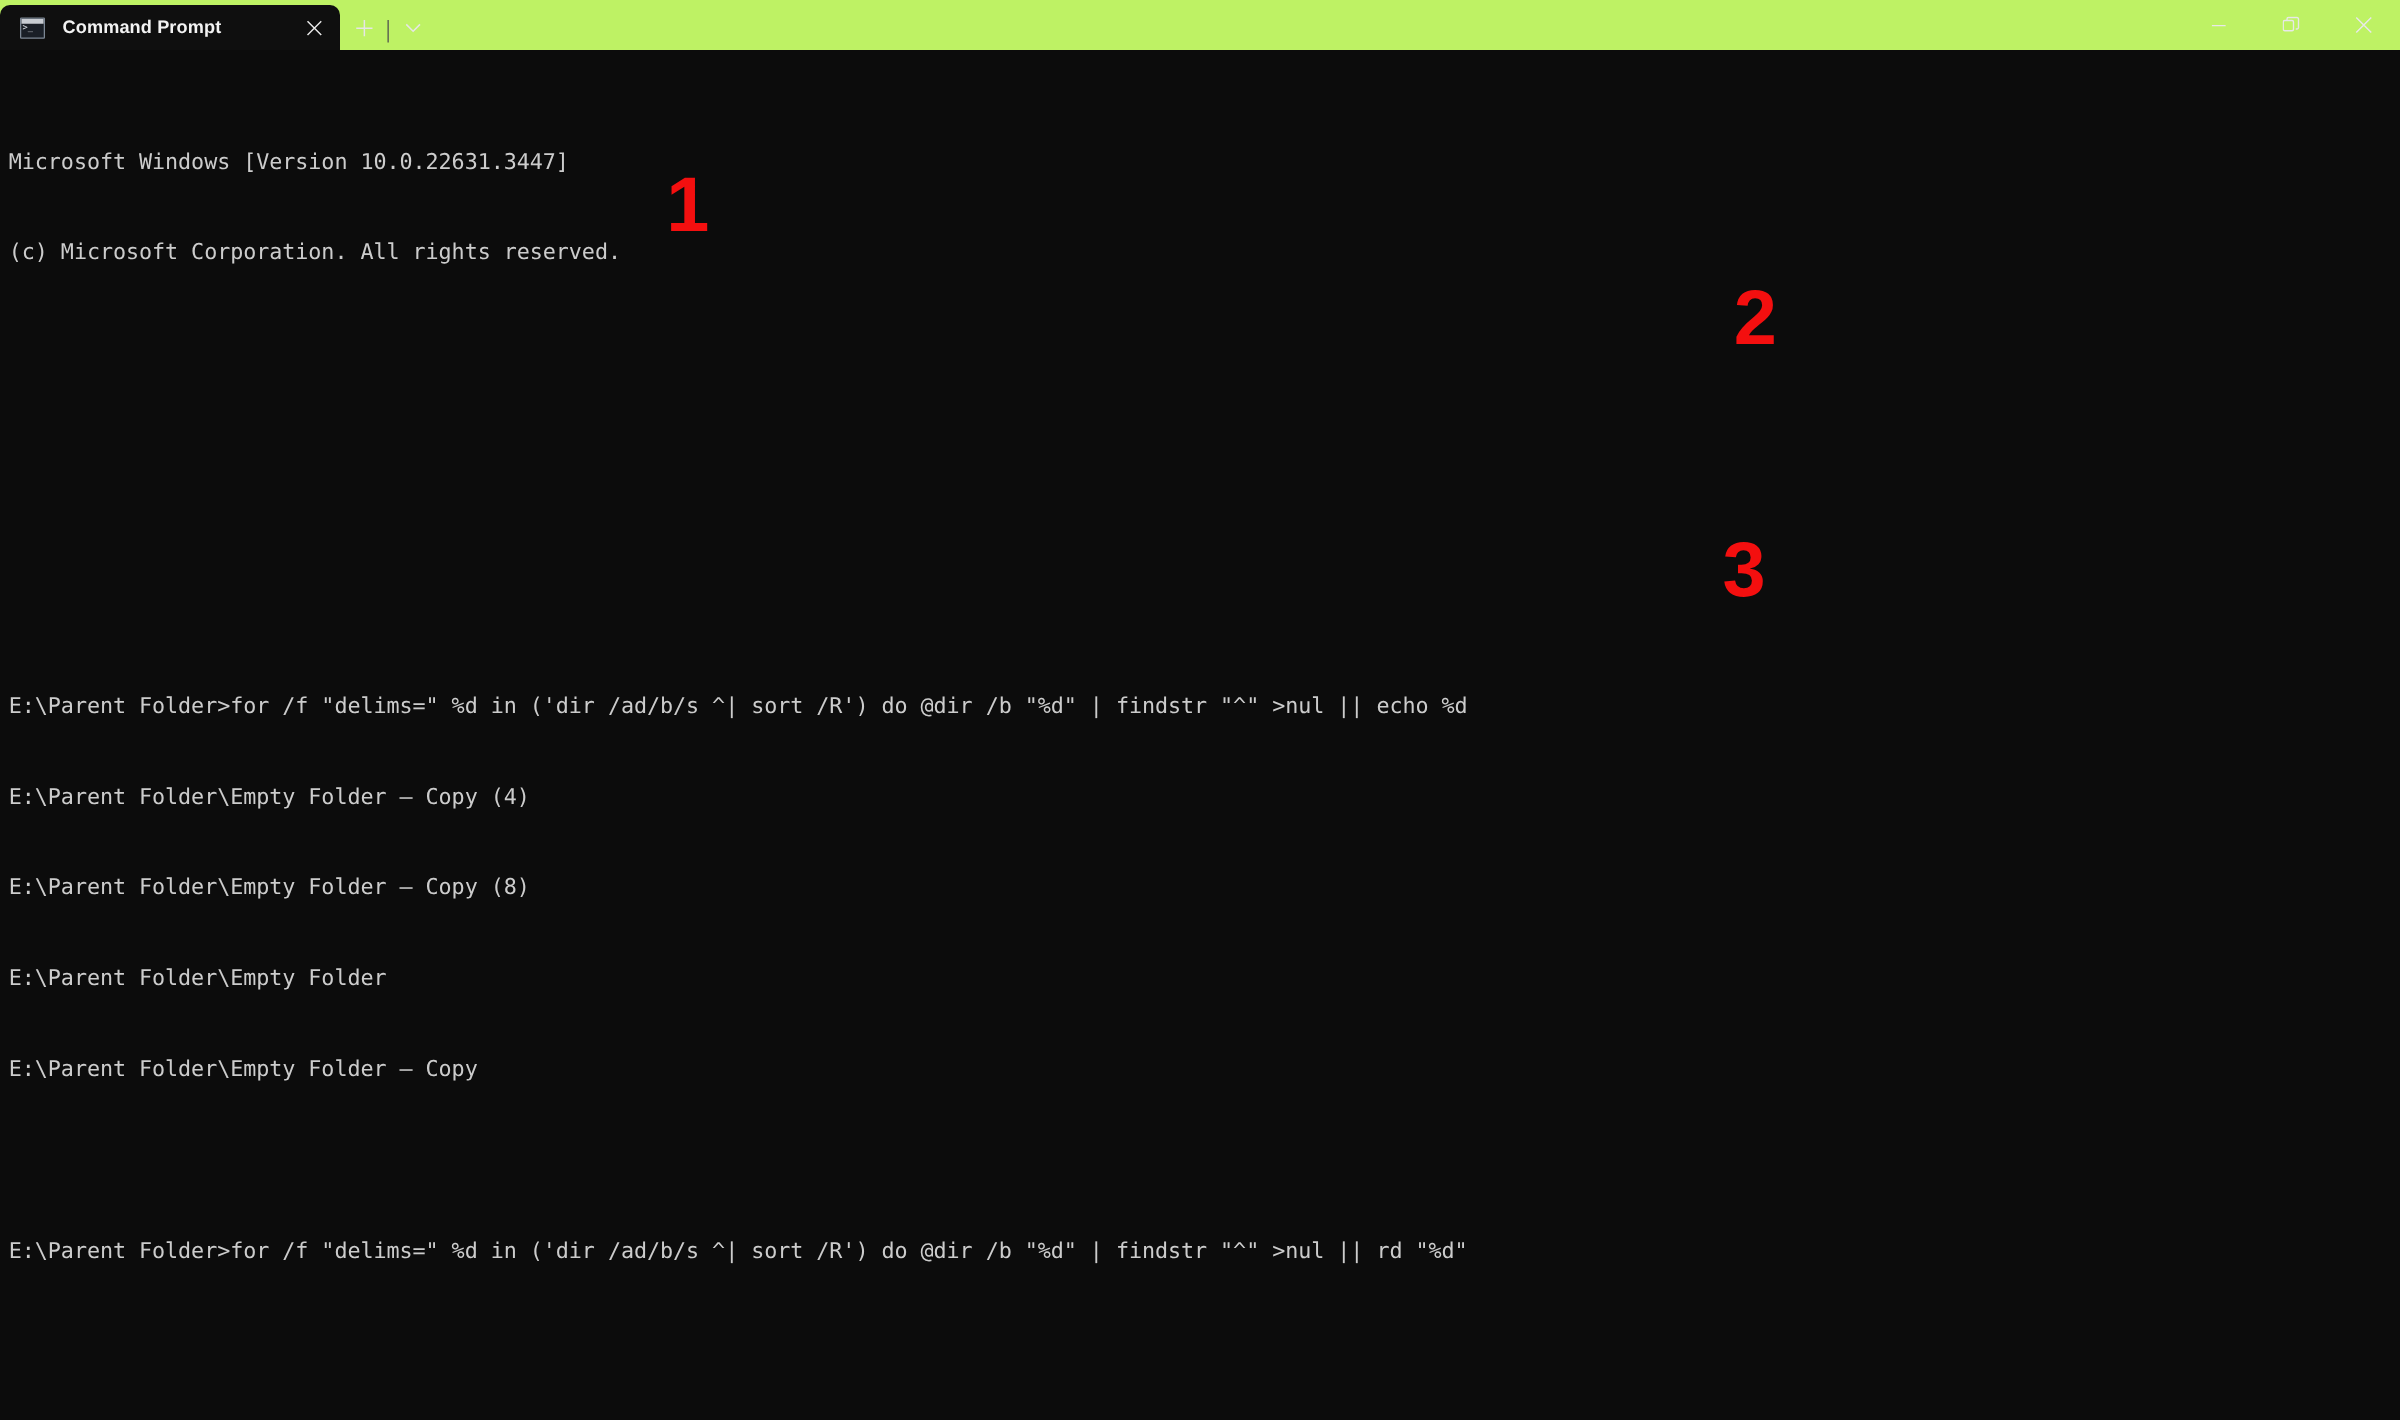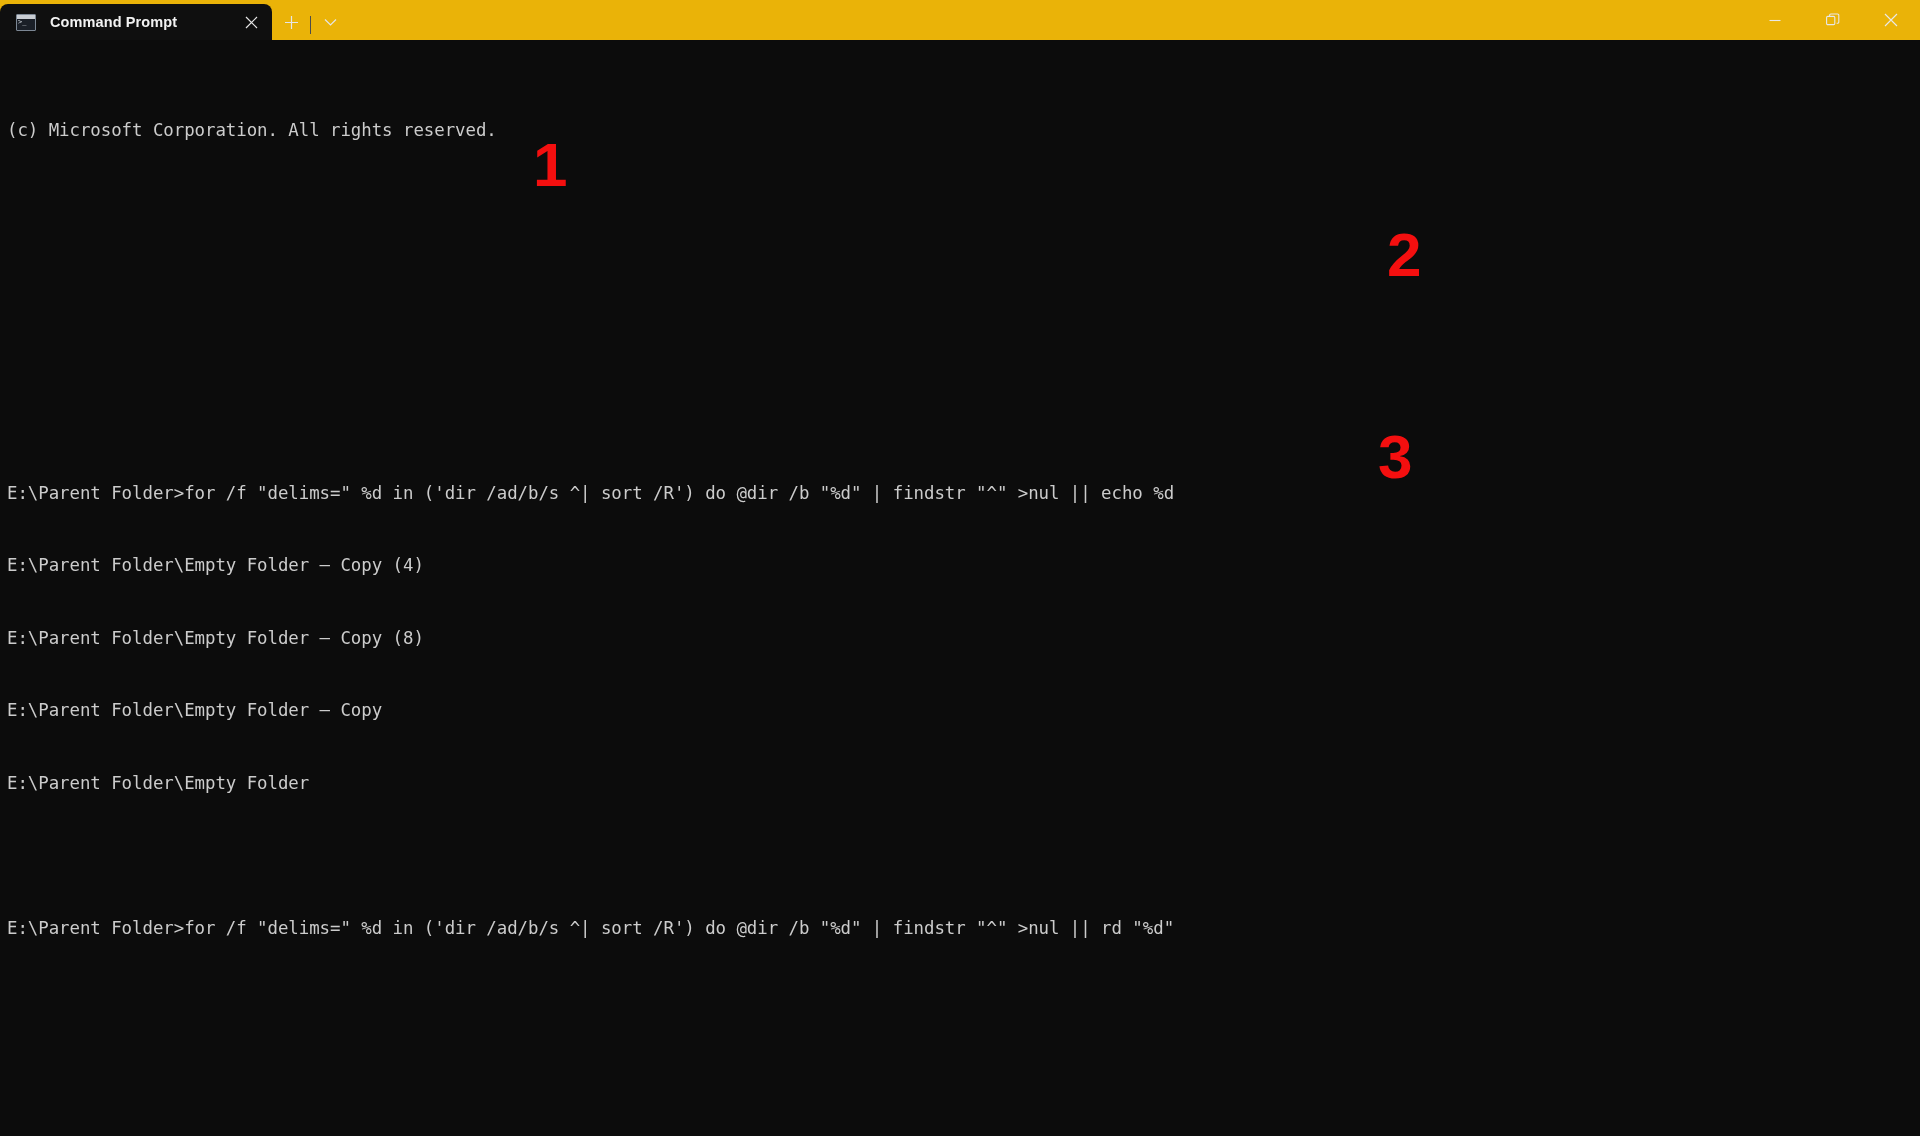--- a/index.html
+++ b/index.html
@@ -22,21 +22,21 @@
     height: 1136px;
     background: #0c0c0c;
     display: flex;
     flex-direction: column;
   }
 
   
   .titlebar {
     height: 40px;
     min-height: 40px;
-    background: #eab308;
+    background: #bef264;
     display: flex;
     align-items: flex-end;
     position: relative;
     z-index: 5;
   }
   .tabstrip {
     display: flex;
     align-items: flex-end;
     height: 40px;
     flex: 0 0 auto;
@@ -216,30 +216,31 @@
       <div class="winbtn">
         <svg width="14" height="14" viewBox="0 0 14 14" aria-hidden="true">
           <path d="M1 1 L13 13 M13 1 L1 13" stroke="#e8e8e8" stroke-width="1.15" fill="none"></path>
         </svg>
       </div>
     </div>
   </div>
 
   <div class="terminal">
 
+    <div class="tline">Microsoft Windows [Version 10.0.22631.3447]</div>
     <div class="tline">(c) Microsoft Corporation. All rights reserved.</div>
     <div class="tline blank">&nbsp;</div>
     <div class="tline blank">&nbsp;</div>
     <div class="tline blank">&nbsp;</div>
     <div class="tline blank">&nbsp;</div>
     <div class="tline">E:\Parent Folder&gt;for /f "delims=" %d in ('dir /ad/b/s ^| sort /R') do @dir /b "%d" | findstr "^" &gt;nul || echo %d</div>
     <div class="tline">E:\Parent Folder\Empty Folder – Copy (4)</div>
     <div class="tline">E:\Parent Folder\Empty Folder – Copy (8)</div>
+    <div class="tline">E:\Parent Folder\Empty Folder</div>
     <div class="tline">E:\Parent Folder\Empty Folder – Copy</div>
-    <div class="tline">E:\Parent Folder\Empty Folder</div>
     <div class="tline blank">&nbsp;</div>
     <div class="tline">E:\Parent Folder&gt;for /f "delims=" %d in ('dir /ad/b/s ^| sort /R') do @dir /b "%d" | findstr "^" &gt;nul || rd "%d"</div>
     
 
     
 
     
     <span class="annot" id="annot-1">1</span>
     <span class="annot" id="annot-2">2</span>
     <span class="annot" id="annot-3">3</span>

